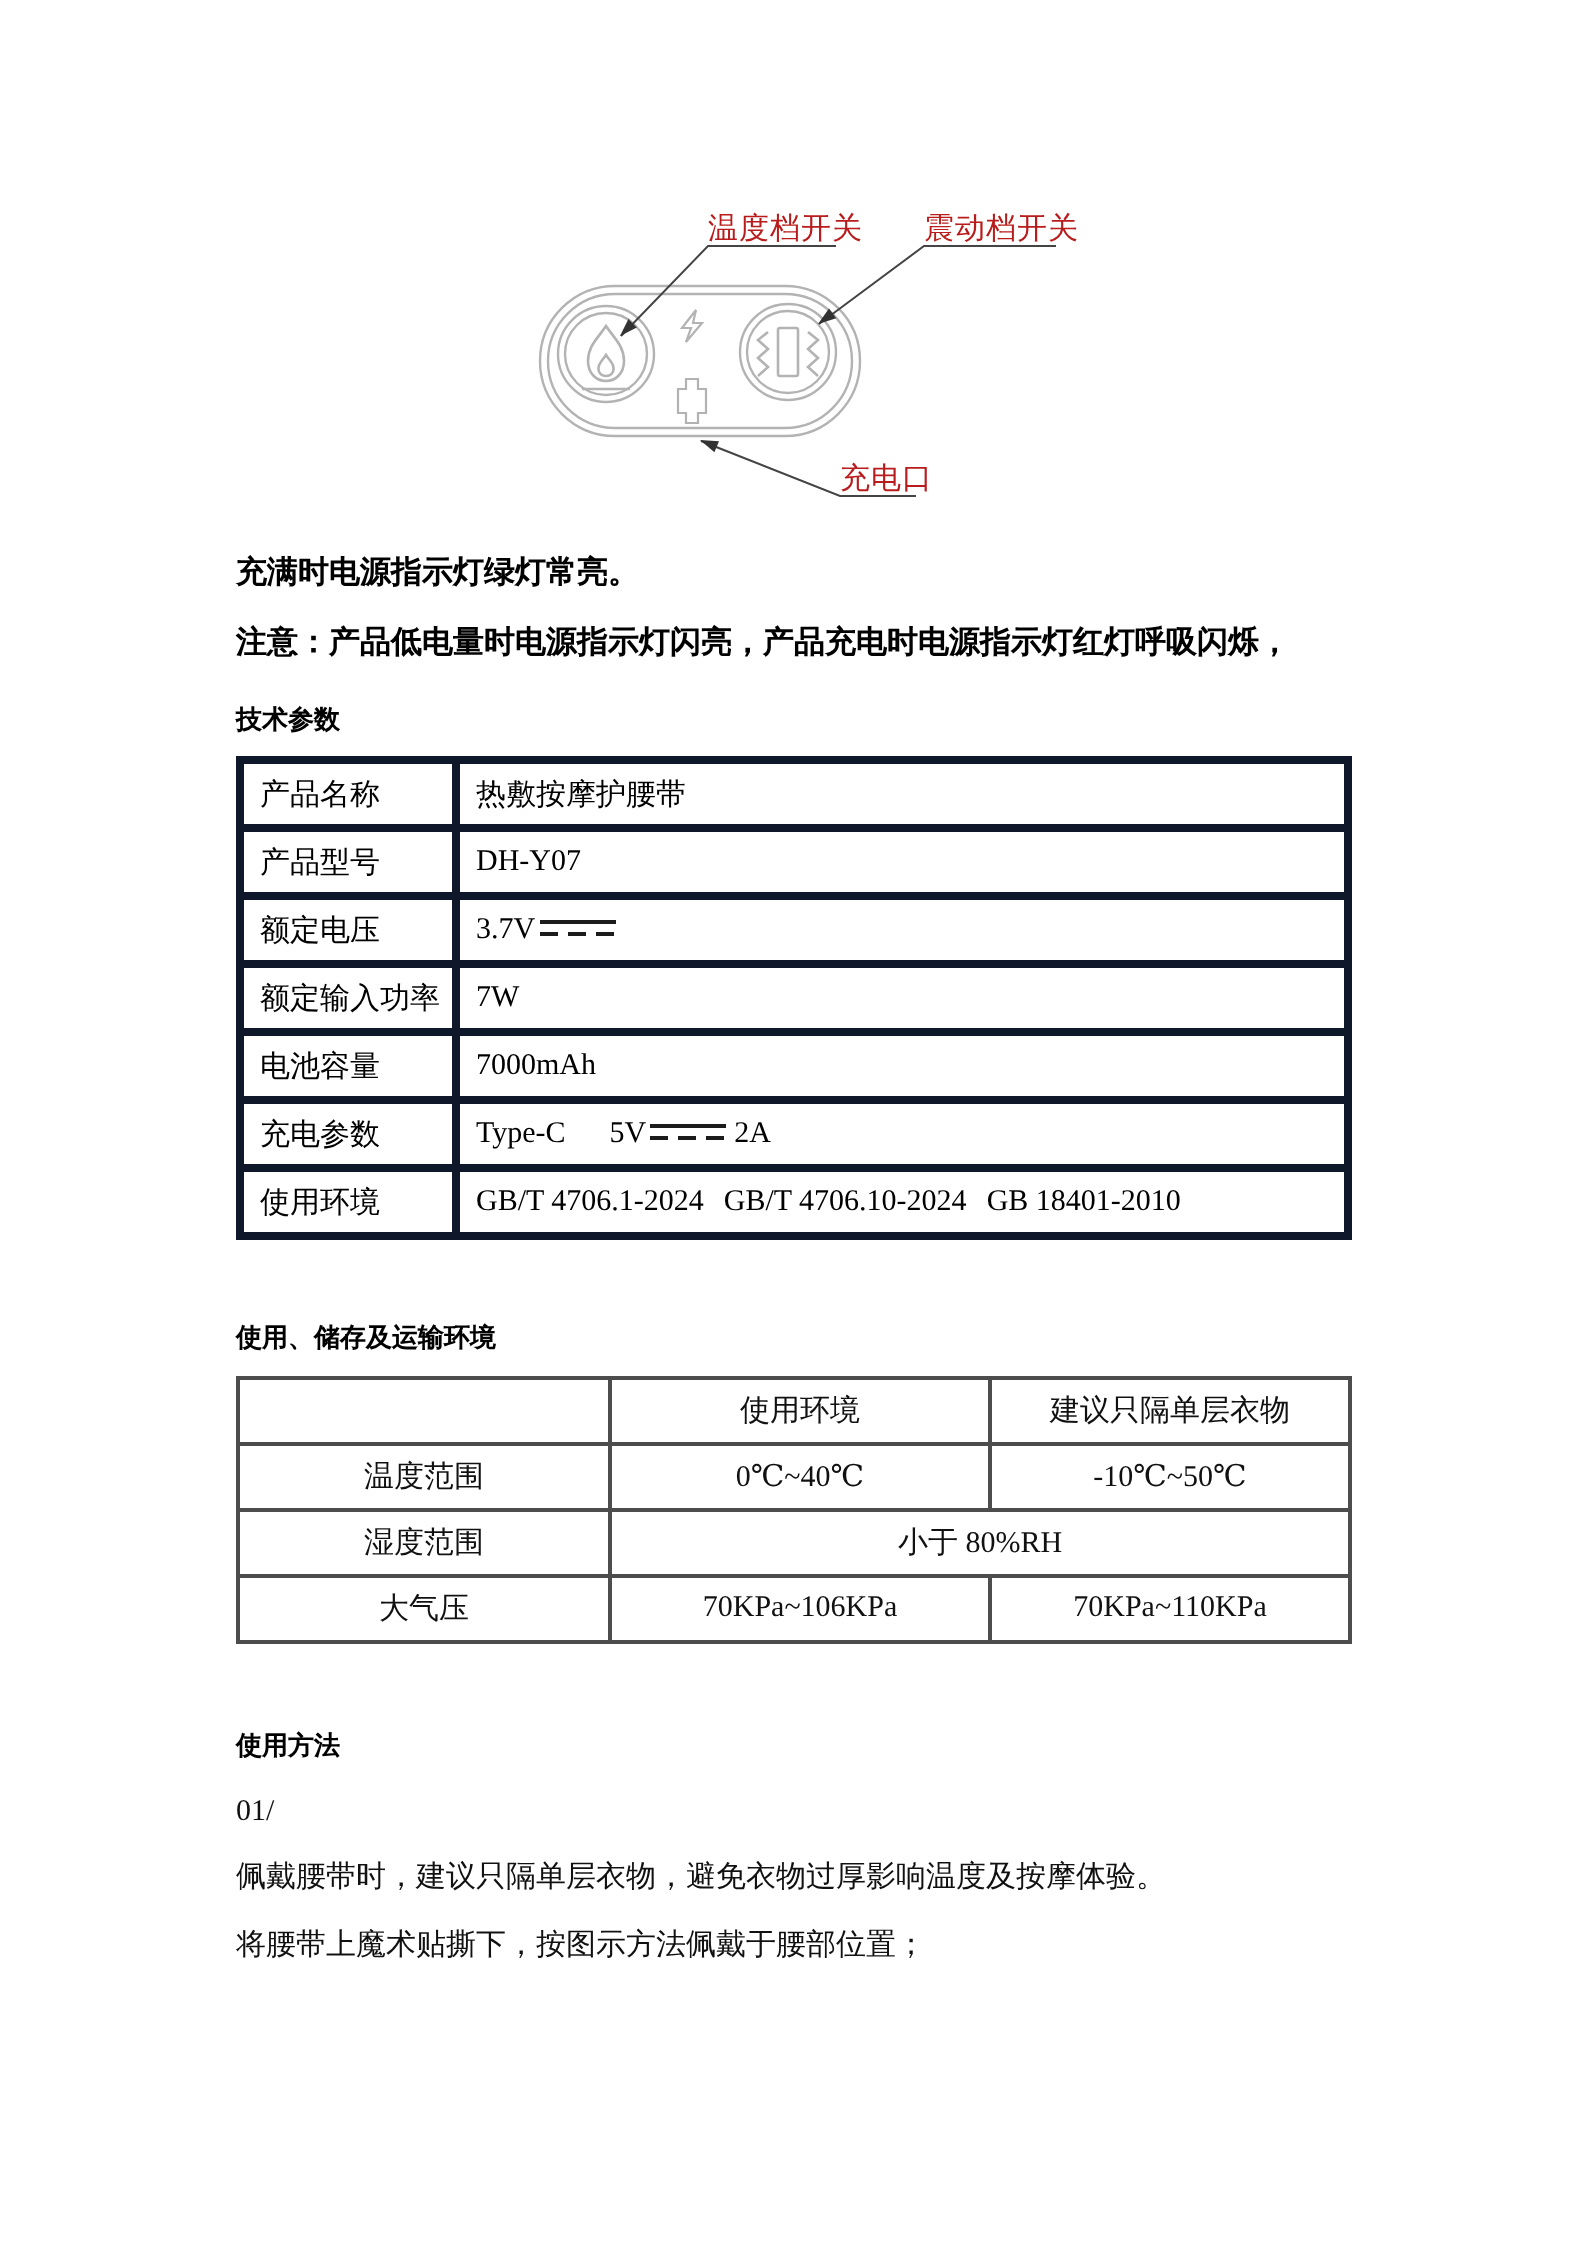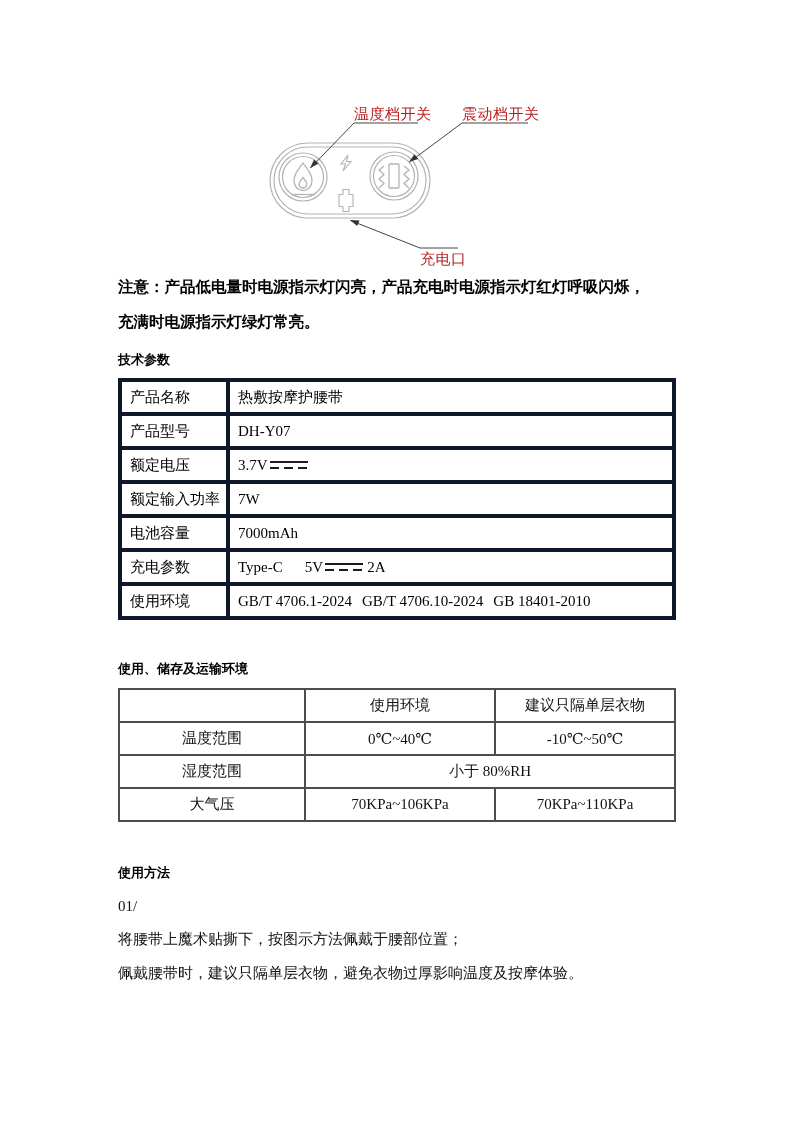--- a/index.html
+++ b/index.html
@@ -23,21 +23,21 @@
   .fig-label {
     position: absolute;
     font-size: 15px;
     color: #b91c1c;
     white-space: nowrap;
     letter-spacing: 0.5px;
     text-align: center;
   }
   .fig-label.temp { left: 236px; top: 5px; }
   .fig-label.vib  { left: 344px; top: 5px; }
-  .fig-label.port { left: 302px; top: 130px; margin-top: 20px; }
+  .fig-label.port { left: 302px; top: 130px; }
   .fig-svg { position: absolute; left: 0; top: 0; }
 
   
   .note {
     margin-top: 4px;
     font-weight: bold;
     font-size: 15.5px;
     line-height: 35px;
     color: #000;
   }
@@ -150,22 +150,22 @@
           <polygon points="291,62 296.5,54.3 300.1,59.1"></polygon>
           <polygon points="232,120 241.5,120.6 239.2,126.1"></polygon>
         </g>
       </svg>
       <span class="fig-label temp">温度档开关</span>
       <span class="fig-label vib">震动档开关</span>
       <span class="fig-label port">充电口</span>
     </div>
 
     <div class="note">
+      <div>充满时电源指示灯绿灯常亮。</div>
       <div>注意：产品低电量时电源指示灯闪亮，产品充电时电源指示灯红灯呼吸闪烁，</div>
-      <div>充满时电源指示灯绿灯常亮。</div>
     </div>
 
     <div class="sec-heading h-tech">技术参数</div>
 
     <table class="tech-table">
       <tbody>
         <tr>
           <td class="lab">产品名称</td>
           <td>热敷按摩护腰带</td>
         </tr>
@@ -223,17 +223,17 @@
         <tr>
           <td class="c1">大气压</td>
           <td class="c2">70KPa~106KPa</td>
           <td>70KPa~110KPa</td>
         </tr>
       </tbody>
     </table>
 
     <div class="sec-heading h-usage">使用方法</div>
     <div class="step-no">01/</div>
+    <div class="usage-line">佩戴腰带时，建议只隔单层衣物，避免衣物过厚影响温度及按摩体验。</div>
     <div class="usage-line">将腰带上魔术贴撕下，按图示方法佩戴于腰部位置；</div>
-    <div class="usage-line">佩戴腰带时，建议只隔单层衣物，避免衣物过厚影响温度及按摩体验。</div>
 
   </div>
 </div>
 
 </body></html>

